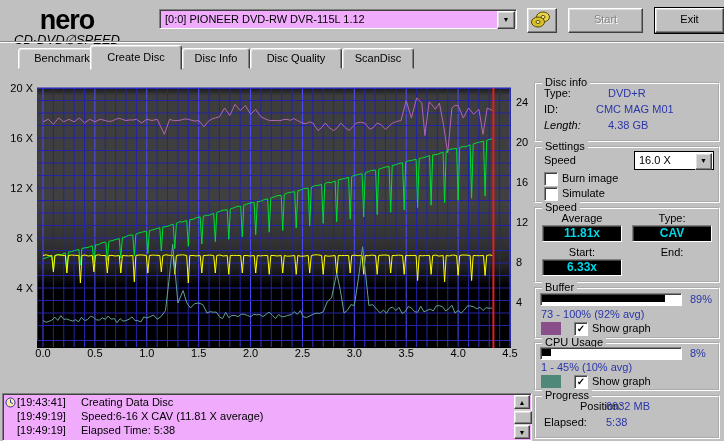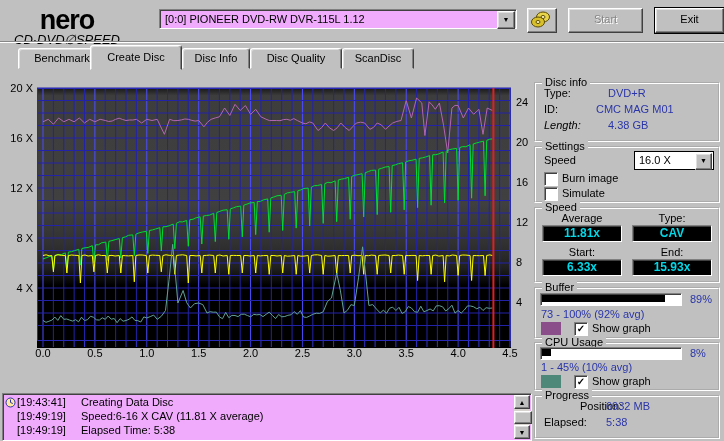--- a/index.html
+++ b/index.html
@@ -267,21 +267,20 @@
 
 <div class="abs gbox" style="top:207px;height:76px;">
   <div class="gtitle">Speed</div>
   <div class="abs" style="left:6px;top:3px;width:80px;text-align:center;">Average</div>
   <div class="abs" style="left:96px;top:3px;width:80px;text-align:center;">Type:</div>
   <div class="abs lcd" style="left:6px;top:16px;width:80px;">11.81x</div>
   <div class="abs lcd" style="left:96px;top:16px;width:80px;">CAV</div>
   <div class="abs" style="left:6px;top:37px;width:80px;text-align:center;">Start:</div>
   <div class="abs" style="left:96px;top:37px;width:80px;text-align:center;">End:</div>
   <div class="abs lcd" style="left:6px;top:50px;width:80px;">6.33x</div>
-  <div class="abs lcd" style="left:96px;top:50px;width:80px;">15.93x</div>
 </div>
 
 <div class="abs gbox" style="top:287px;height:52px;">
   <div class="gtitle">Buffer</div>
   <div class="abs pbar" style="left:4px;top:4px;width:142px;">
     <div class="pfill" style="width: calc(89% - 2px);"></div>
   </div>
   <div class="abs bluev" style="left:154px;top:4px;">89%</div>
   <div class="abs bluev" style="left:5px;top:19px;">73 - 100% (92% avg)</div>
   <div class="abs swatch" style="left: 5px; top: 33px; background: rgb(138, 79, 138);"></div>

